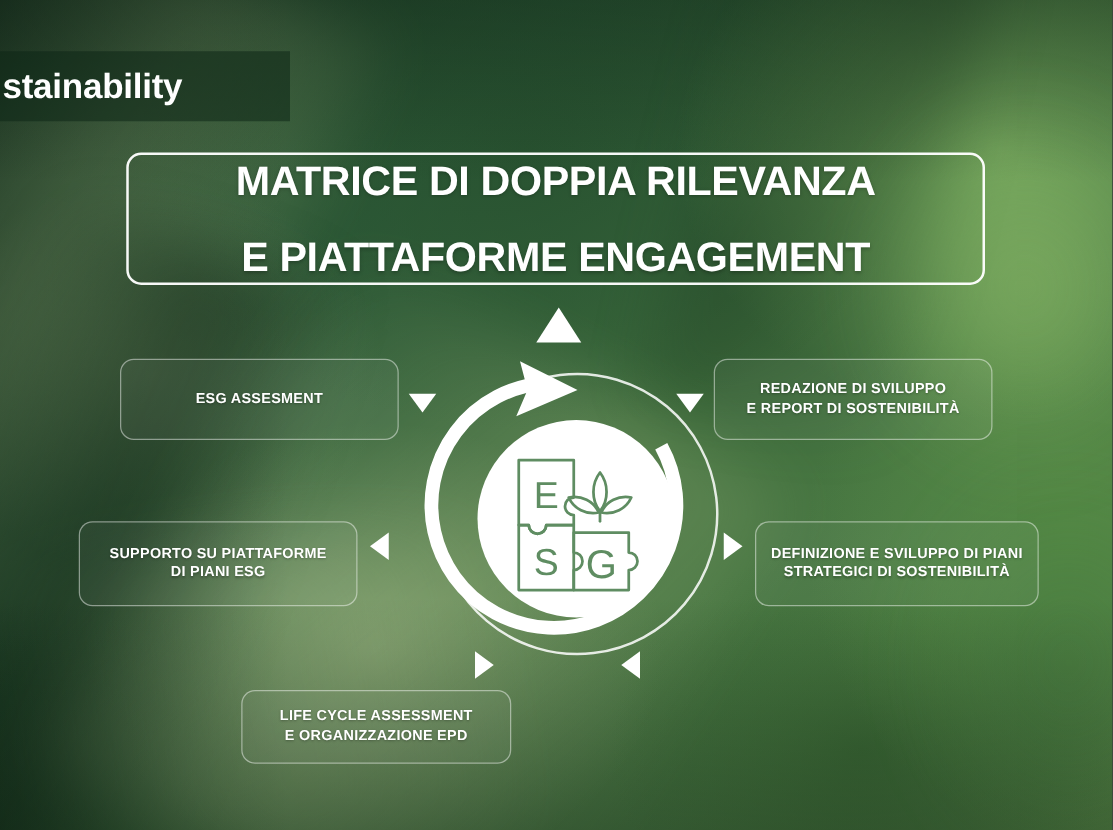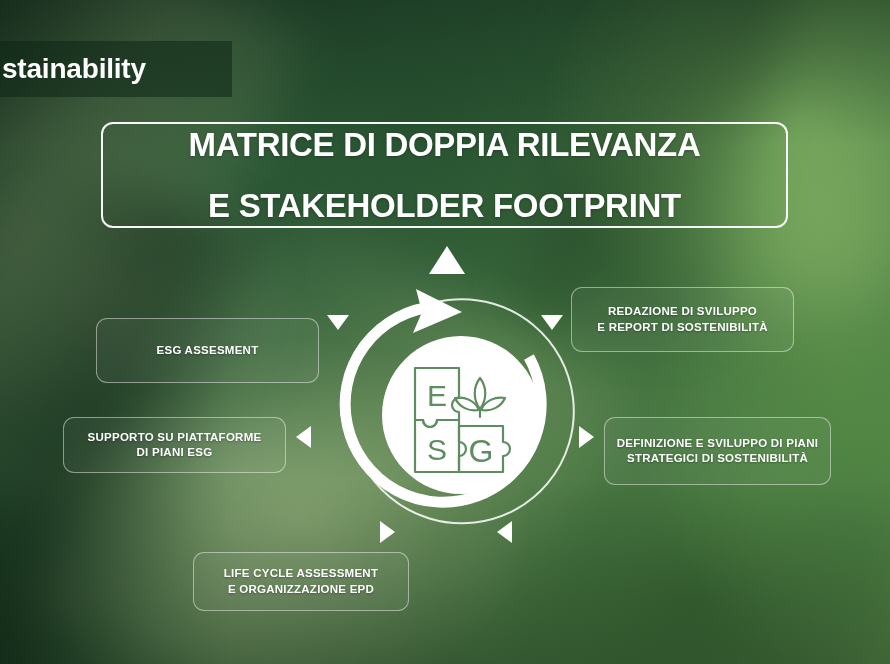--- a/index.html
+++ b/index.html
@@ -151,23 +151,23 @@
     padding: 6px 10px;
   }
   .callout-text {
     color: #ffffff;
     font-size: 11.5px;
     font-weight: bold;
     line-height: 15.5px;
     letter-spacing: 0.25px;
     text-shadow: 0 1px 2px rgba(0,0,0,0.3);
   }
-  .c-esg        { left: 96px;  top: 287px; width: 223px; height: 65px; margin-top: 31px; }
+  .c-esg        { left: 96px;  top: 287px; width: 223px; height: 65px; }
   .c-redazione  { left: 571px; top: 287px; width: 223px; height: 65px; }
-  .c-supporto   { left: 63px;  top: 417px; width: 223px; height: 56px; }
+  .c-supporto   { left: 63px;  top: 417px; width: 223px; height: 68px; }
   .c-definizione{ left: 604px; top: 417px; width: 227px; height: 68px; }
   .c-lifecycle  { left: 193px; top: 552px; width: 216px; height: 59px; }
   .c-calcolo    { left: 494px; top: 547px; width: 219px; height: 75px; }
 
   
   .tri {
     position: absolute;
     width: 0;
     height: 0;
   }
@@ -199,21 +199,21 @@
     <div class="bg-streak streak-7"></div>
   </div>
   <div class="bg-layer bg-vignette"></div>
 
   <div class="kicker">
     <span class="kicker-text">stainability</span>
   </div>
 
   <div class="title-frame">
     <div class="title-line">MATRICE DI DOPPIA RILEVANZA</div>
-    <div class="title-line">E STAKEHOLDER FOOTPRINT</div>
+    <div class="title-line">E PIATTAFORME ENGAGEMENT</div>
   </div>
 
   <div class="hub">
     <svg width="250" height="250" viewBox="0 0 250 250" aria-hidden="true">
 
       <g>
         <path d="M 72 27 A 112 112 0 1 1 27 178" fill="none" stroke="rgba(255,255,255,0.85)" stroke-width="2" stroke-linecap="round"></path>
       </g>
 
       <g>

